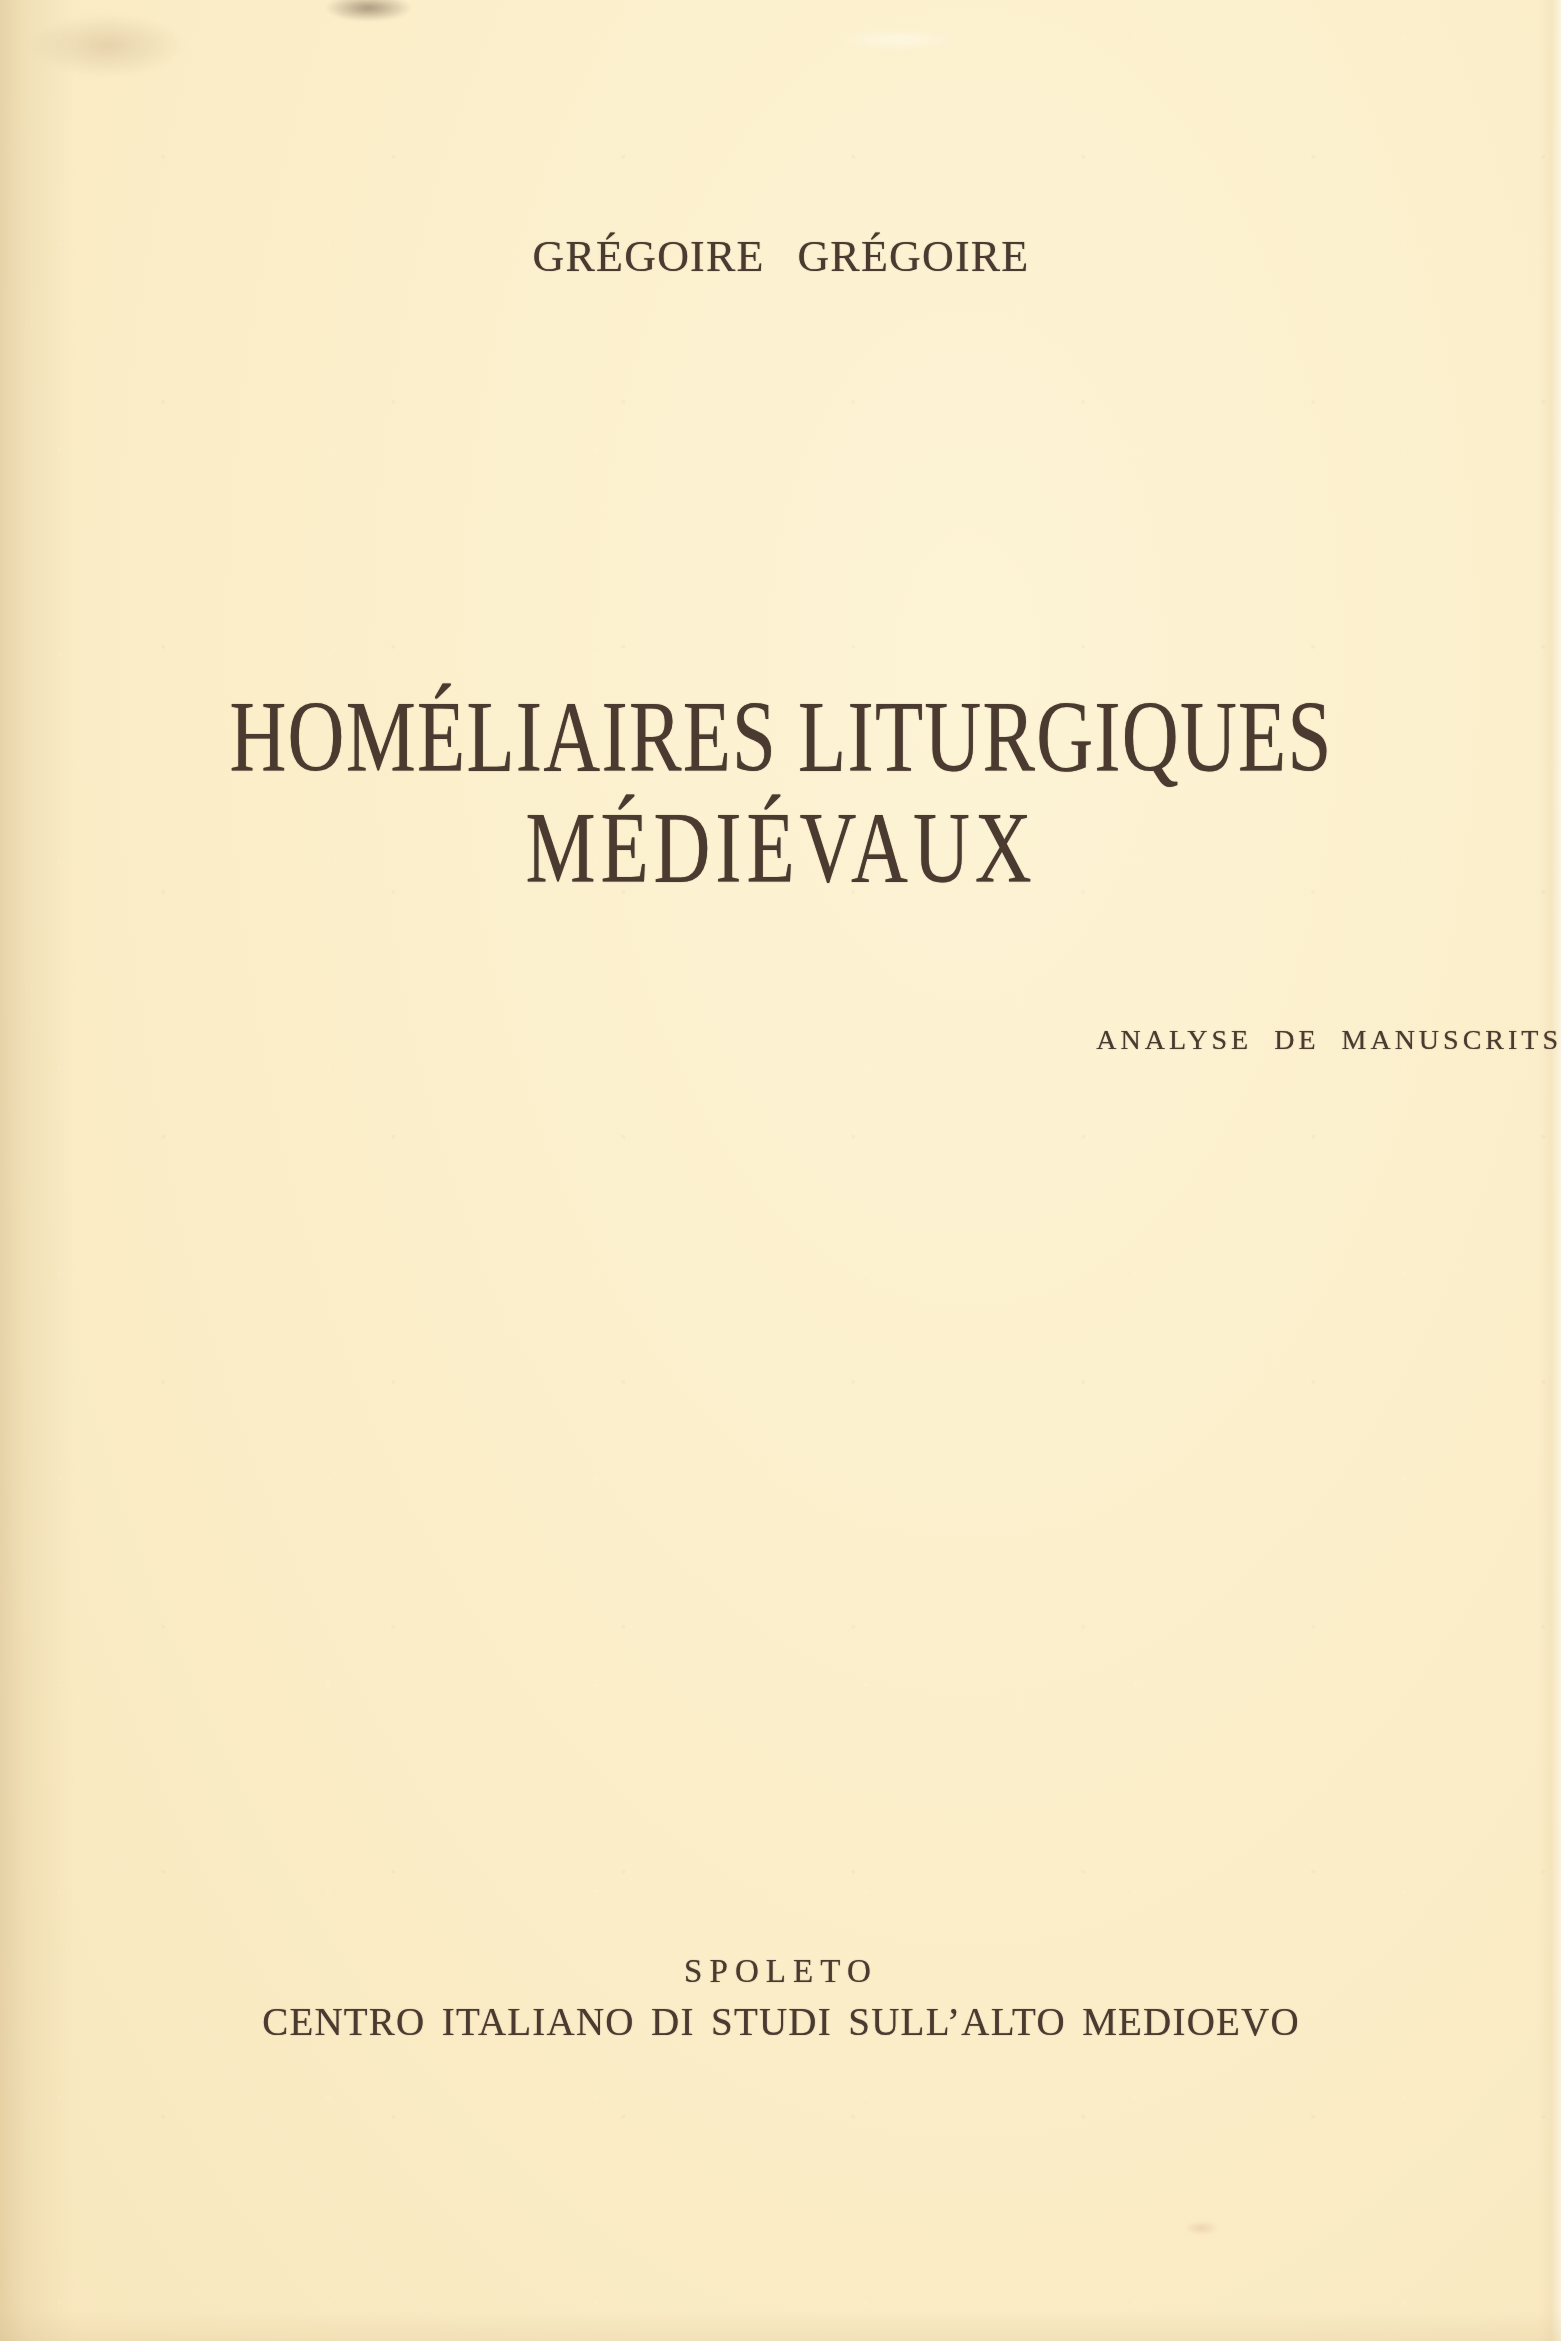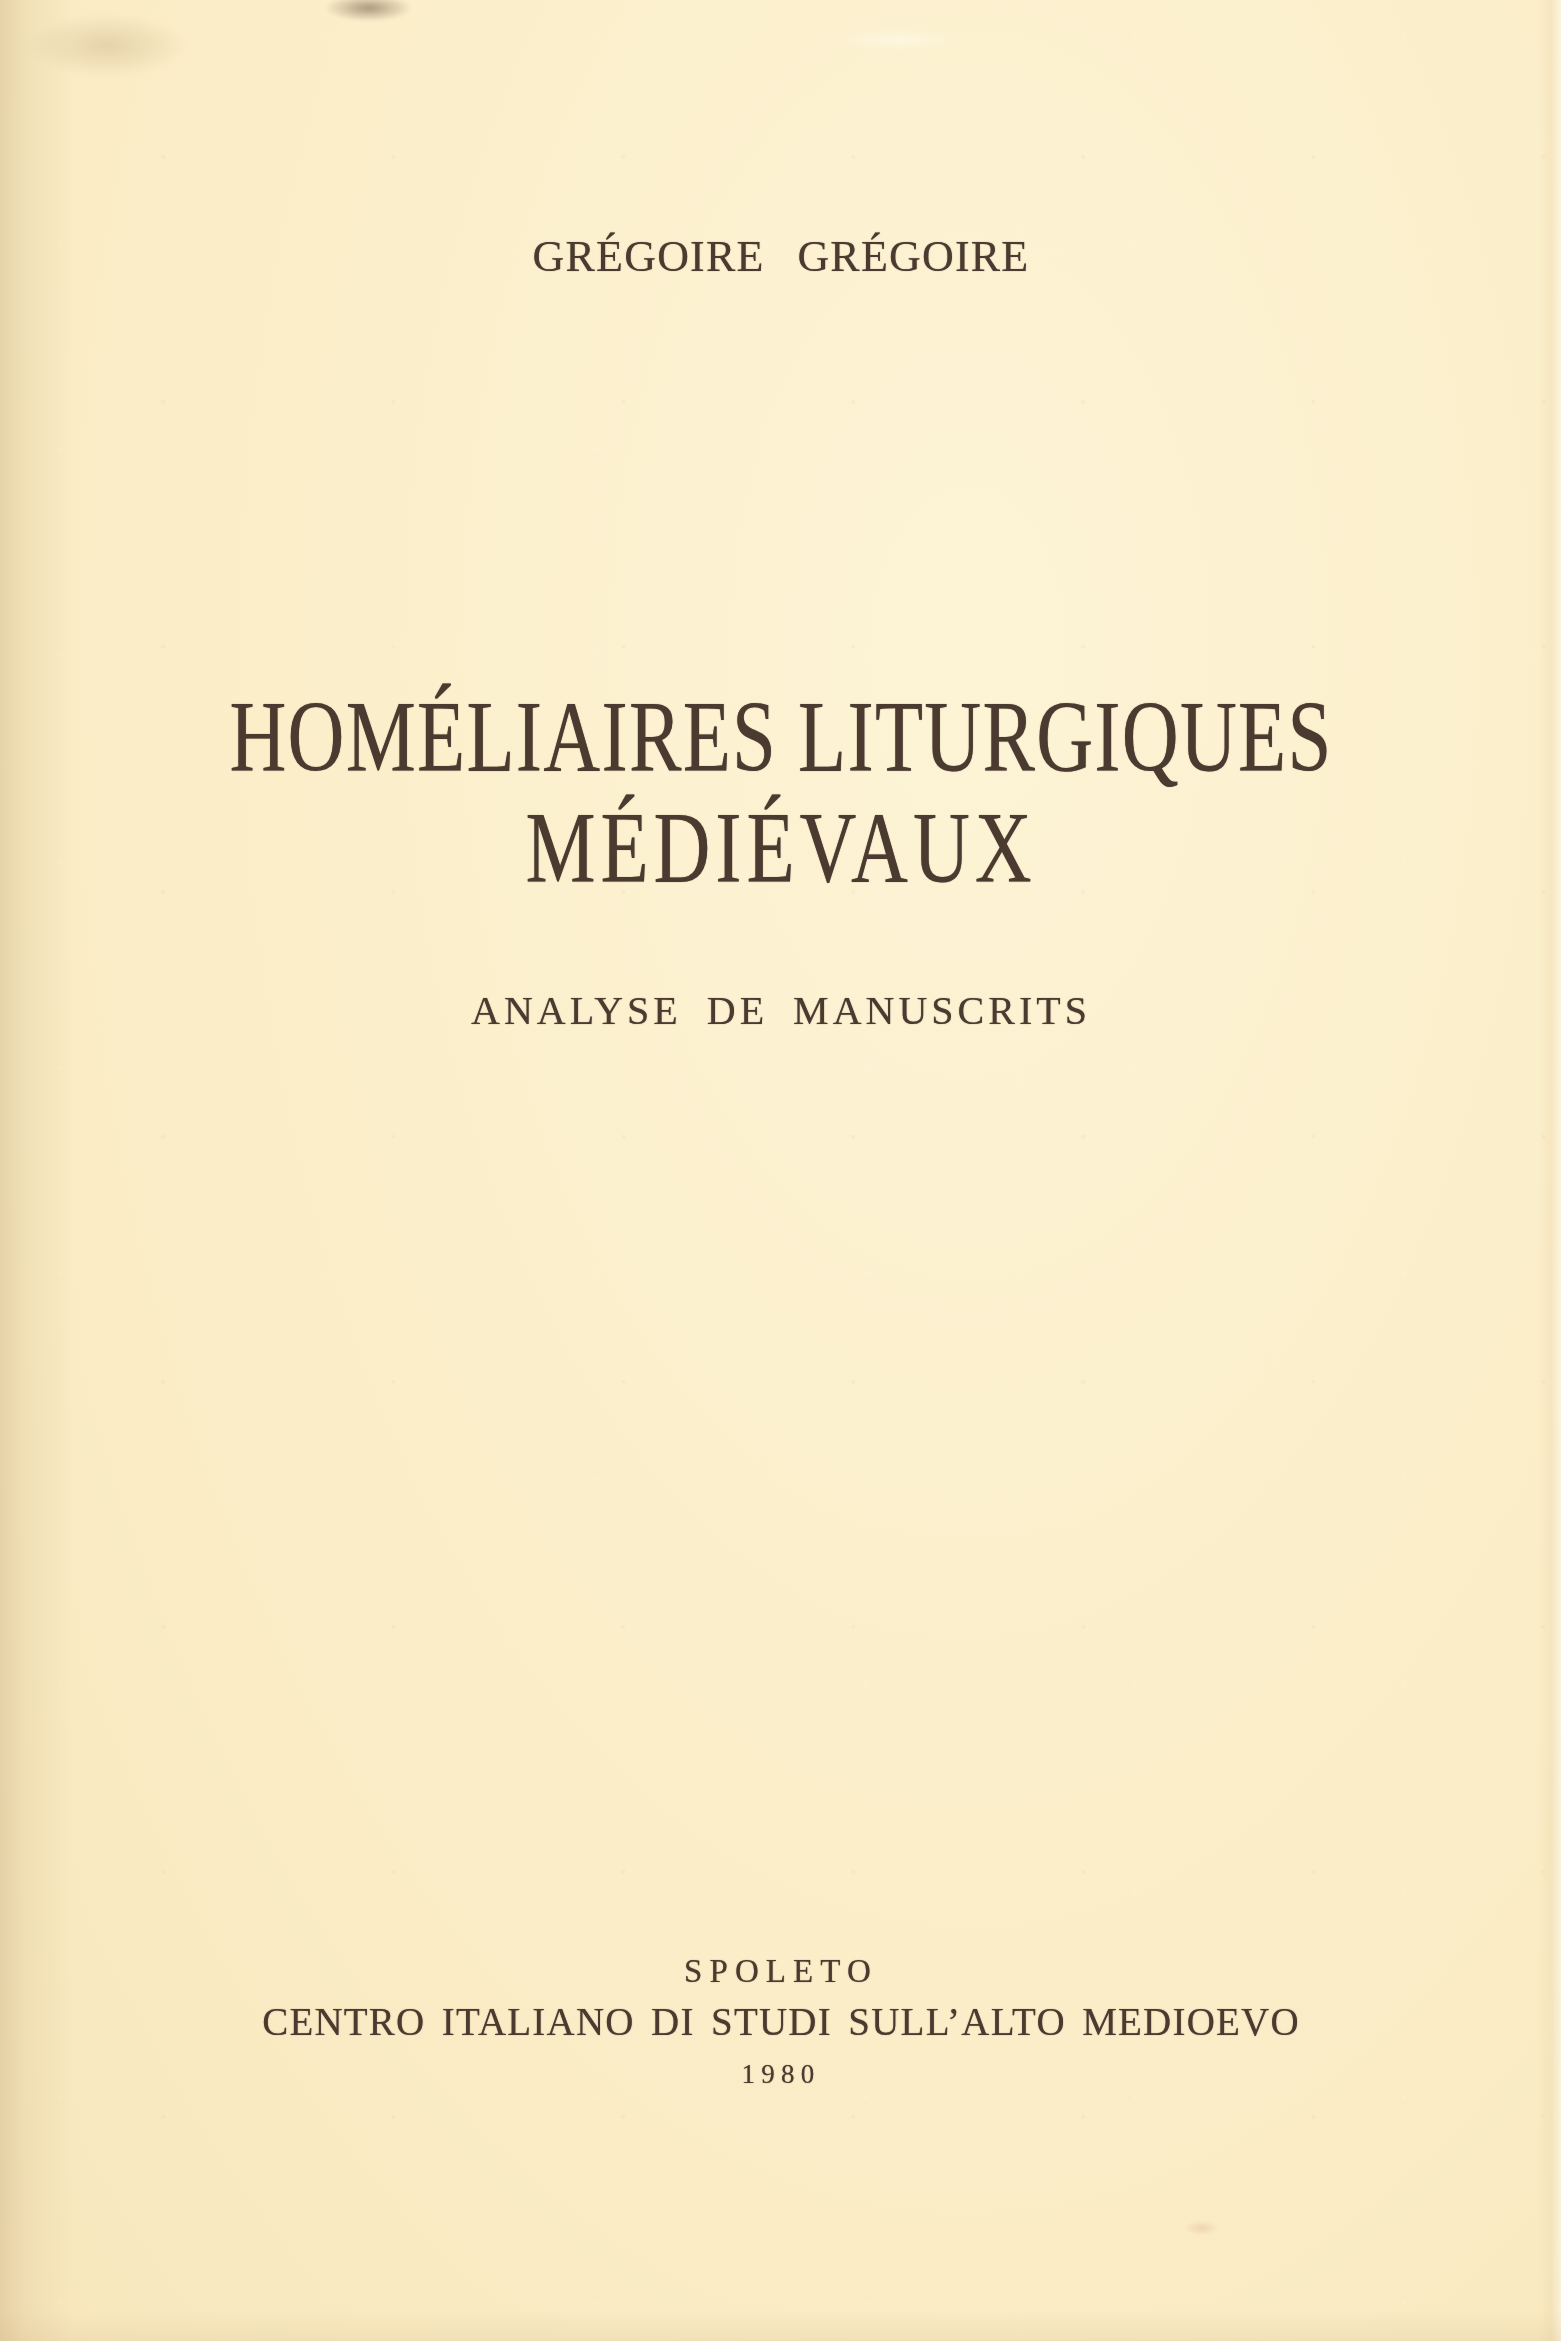--- a/index.html
+++ b/index.html
@@ -43,24 +43,25 @@
     font-size: 101px;
     line-height: 111px;
     letter-spacing: 1.6px;
     transform: scaleX(0.78);
     transform-origin: 50% 0;
     text-shadow: 0 0 0.8px rgba(74,58,48,0.55), 0 0 1.6px rgba(74,58,48,0.2);
   }
   .title-line { white-space: nowrap; }
   .title-line.line2 { letter-spacing: 6.3px; }
   .subtitle {
-    top: 987px;
-    font-size: 40px;
+    top: 1024px;
+    font-size: 28px;
     letter-spacing: 4px;
     word-spacing: 11px;
+    text-align: right;
   }
   .imprint-place {
     top: 1953px;
     font-size: 33px;
     letter-spacing: 7.1px;
   }
   .imprint-publisher {
     top: 1999px;
     font-size: 39px;
     letter-spacing: 1.2px;
@@ -132,16 +133,15 @@
     <div class="title-line">HOMÉLIAIRES LITURGIQUES</div>
     <div class="title-line line2">MÉDIÉVAUX</div>
   </div>
 
   <div class="txt subtitle">ANALYSE DE MANUSCRITS</div>
 
   <div class="txt imprint-place">SPOLETO</div>
 
   <div class="txt imprint-publisher">CENTRO ITALIANO DI STUDI SULL’ALTO MEDIOEVO</div>
 
-  <div class="txt imprint-year">1980</div>
 
 </div>
 
 
 </body></html>

